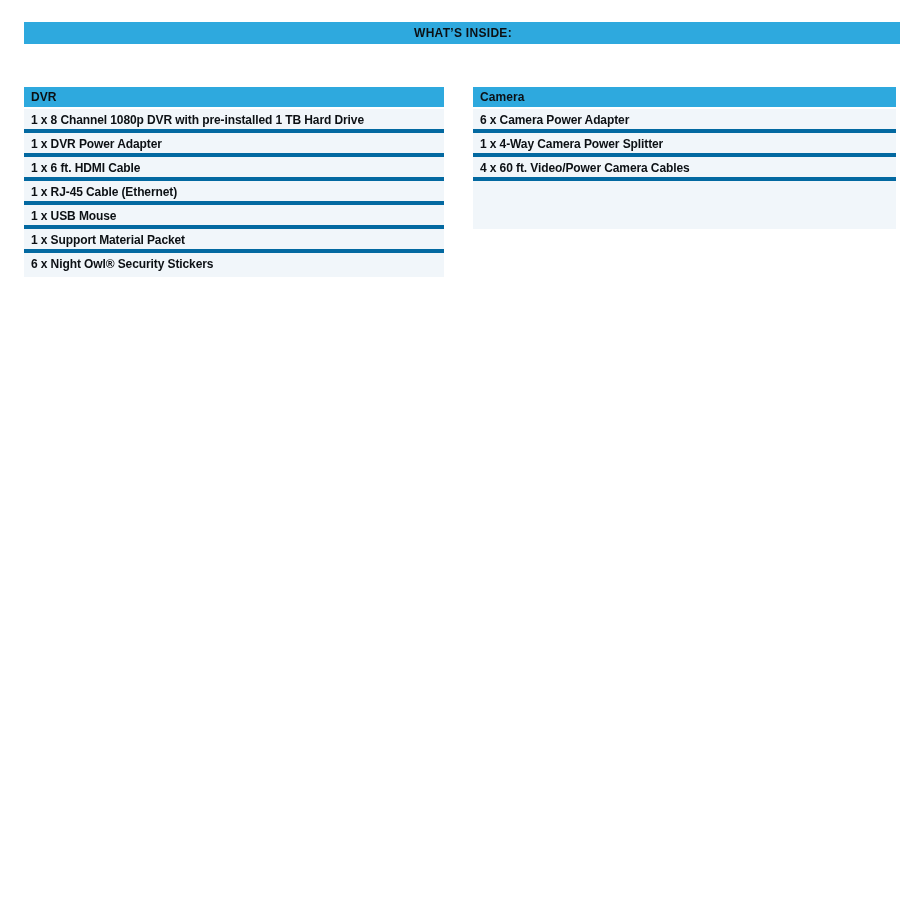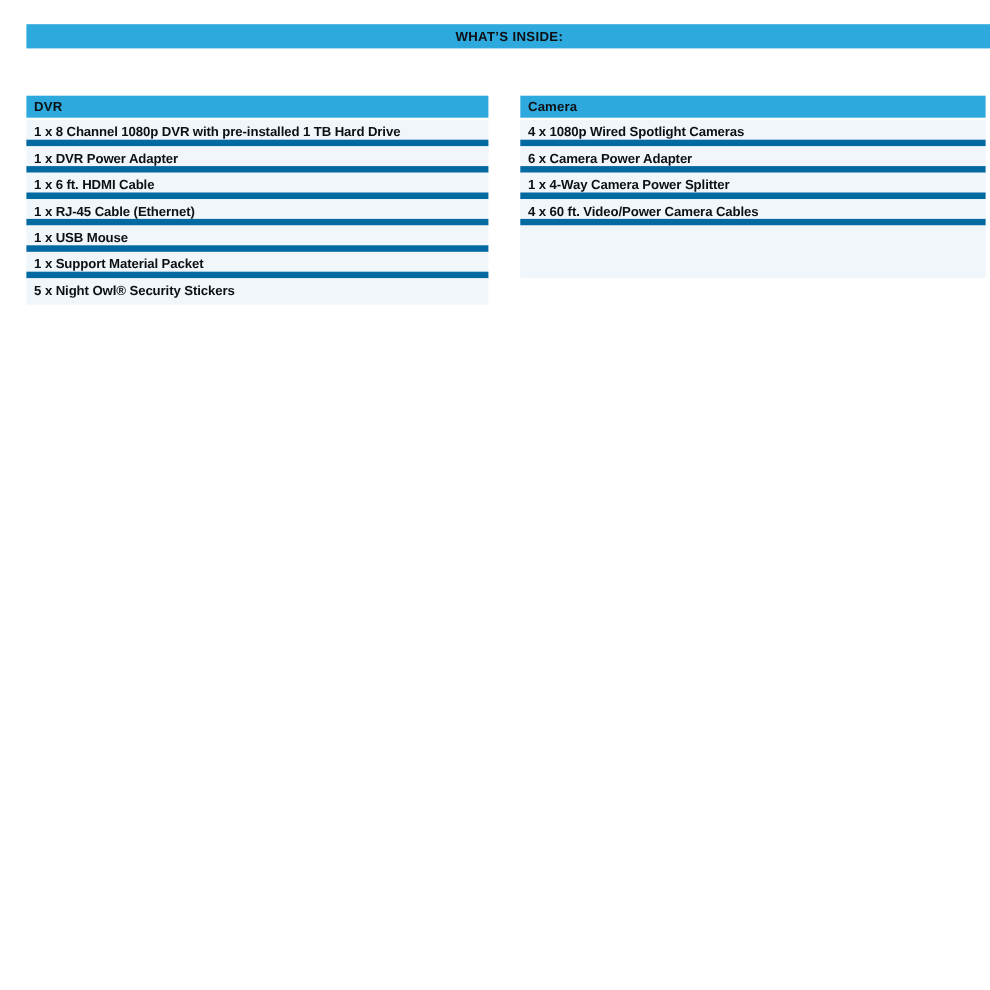--- a/index.html
+++ b/index.html
@@ -44,21 +44,21 @@
     font-size: 12px;
     padding-left: 7px;
     letter-spacing: 0.1px;
     margin-bottom: 2px;
   }
   .row {
     box-sizing: border-box;
     height: 24px;
     line-height: 23px;
     background: #F1F6FA;
-    border-bottom: 6px solid #0369a1;
+    border-bottom: 4px solid #0369a1;
     color: #0c1014;
     font-weight: bold;
     font-size: 12px;
     padding-left: 7px;
     letter-spacing: -0.1px;
     white-space: nowrap;
     overflow: hidden;
   }
   .row.no-border { border-bottom: none; }
   .filler {
@@ -77,28 +77,27 @@
 
     <div class="col-left">
       <div class="colheader">DVR</div>
       <div>
         <div class="row">1 x 8 Channel 1080p DVR with pre-installed 1 TB Hard Drive</div>
         <div class="row">1 x DVR Power Adapter</div>
         <div class="row">1 x 6 ft. HDMI Cable</div>
         <div class="row">1 x RJ-45 Cable (Ethernet)</div>
         <div class="row">1 x USB Mouse</div>
         <div class="row">1 x Support Material Packet</div>
-        <div class="row no-border">5 x Night Owl® Security Stickers</div>
+        <div class="row no-border">6 x Night Owl® Security Stickers</div>
       </div>
     </div>
 
     <div class="col-right">
       <div class="colheader">Camera</div>
       <div>
-        <div class="row">4 x 1080p Wired Spotlight Cameras</div>
         <div class="row">6 x Camera Power Adapter</div>
         <div class="row">1 x 4-Way Camera Power Splitter</div>
         <div class="row">4 x 60 ft. Video/Power Camera Cables</div>
         <div class="filler"></div>
       </div>
     </div>
 
   </div>
 </div>
 

